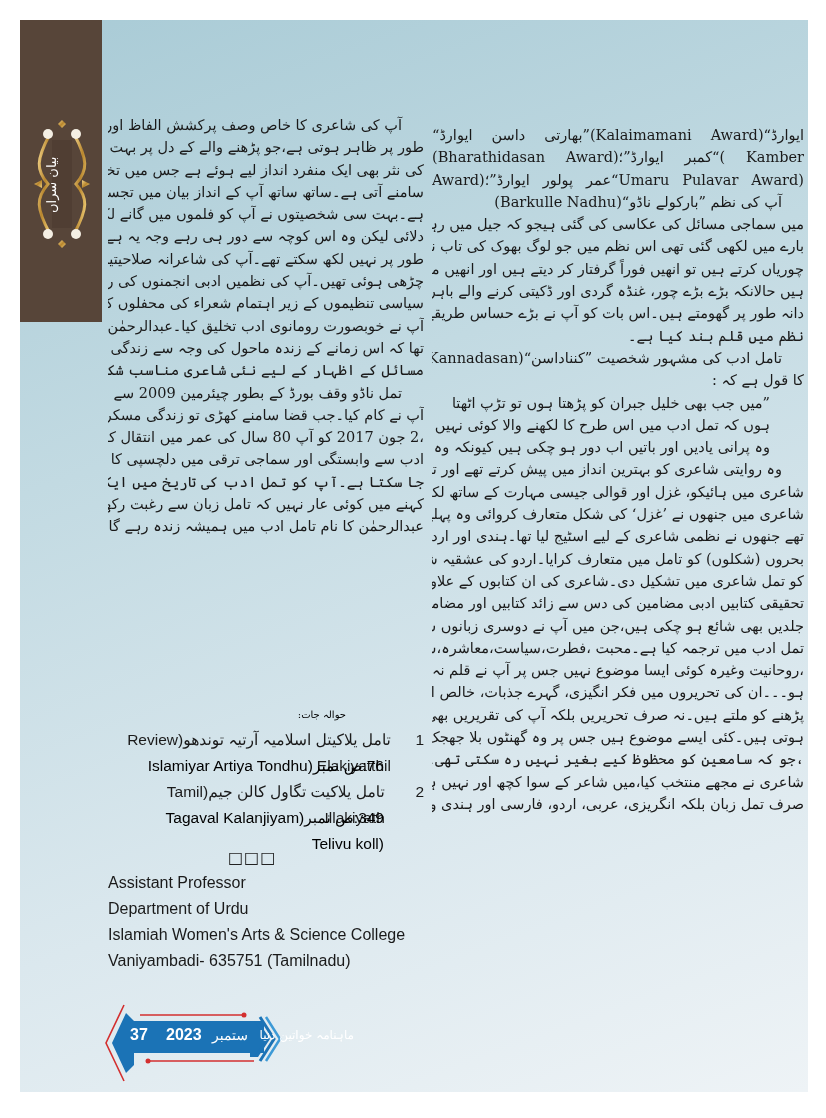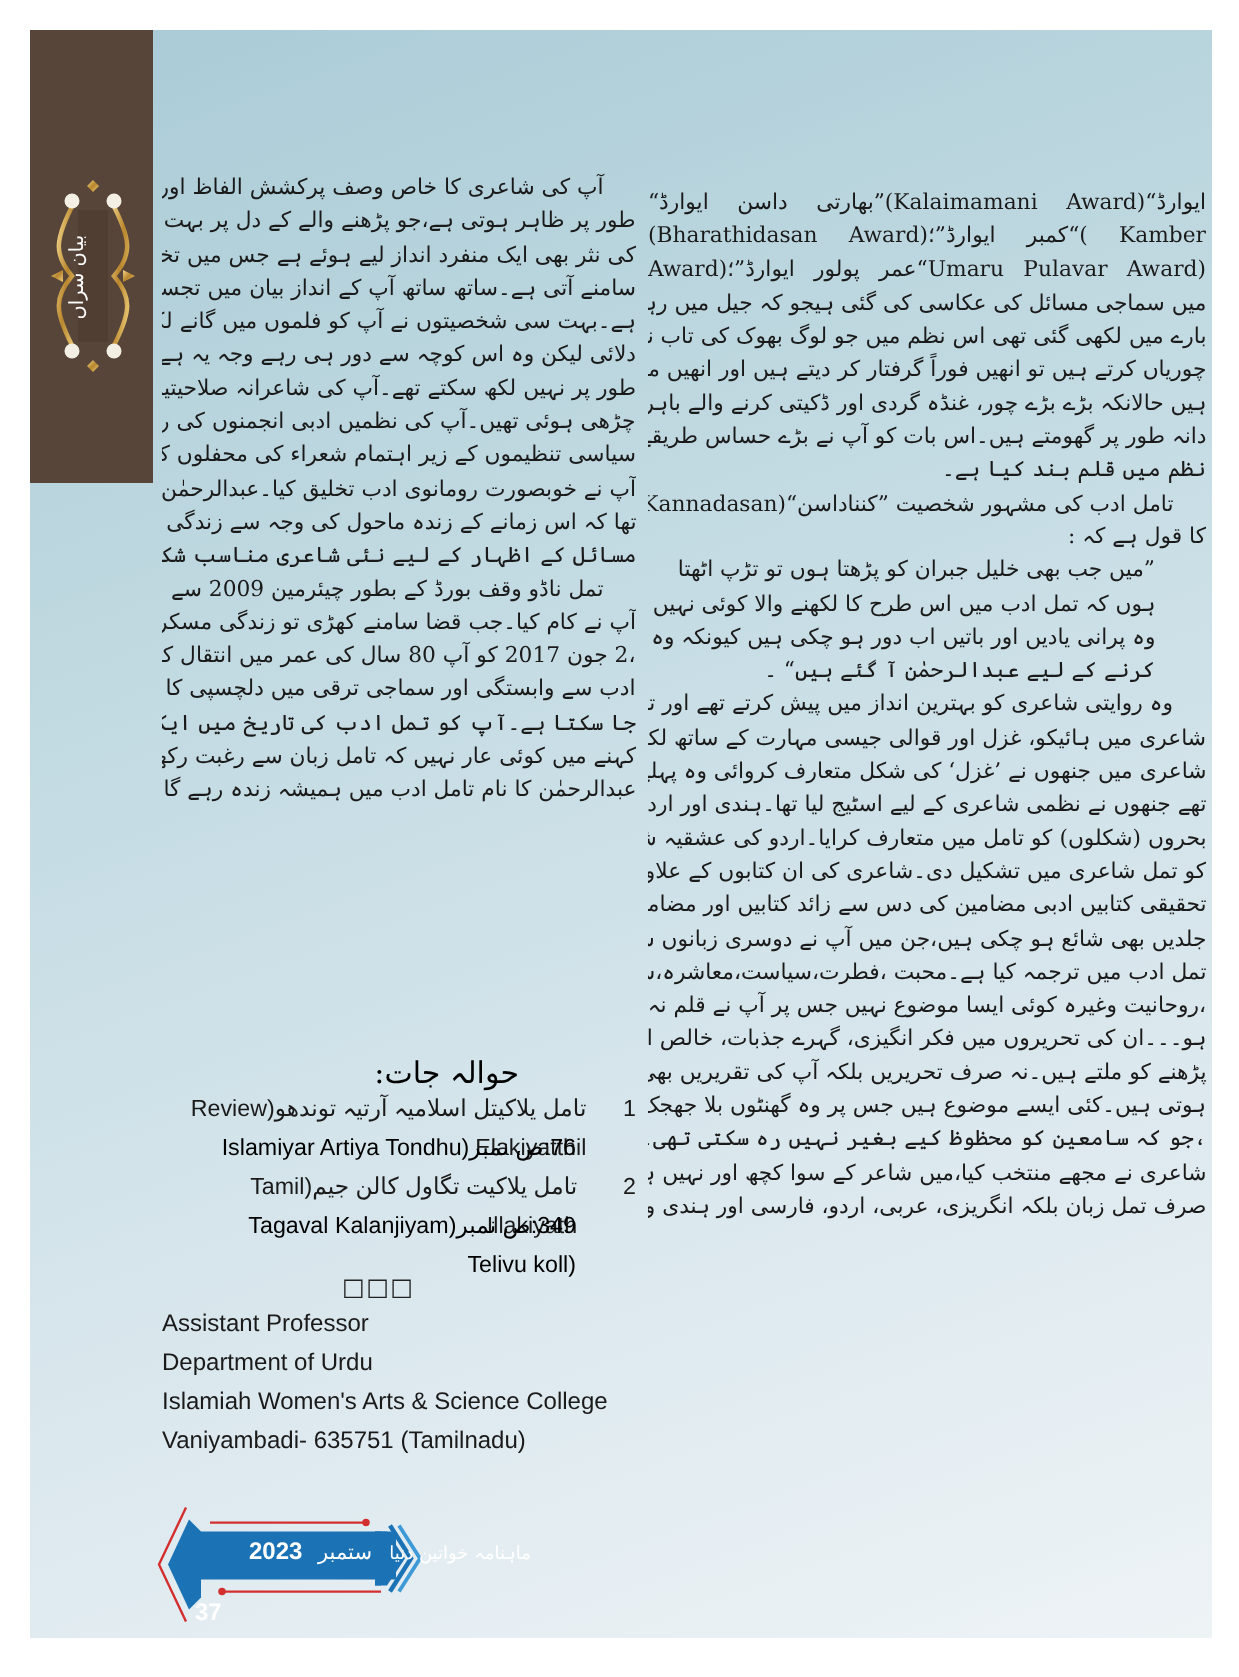--- a/index.html
+++ b/index.html
@@ -13,21 +13,21 @@
   .ornament-label { position:absolute; left:44px; top:148px; width:36px; height:74px; writing-mode:vertical-rl; transform:rotate(180deg);
     color:#ffffff; font-size:13px; text-align:center; font-family:"DejaVu Serif", serif; }
   .col { position:absolute; direction:rtl; color:#1a1a1a; }
   .col-right { left:432px; top:124px; width:372px; }
   .col-left { left:108px; top:114px; width:316px; }
   .line { font-size:14.5px; line-height:22.3px; height:22.3px; white-space:nowrap; overflow:hidden; text-align:justify; text-align-last:justify; font-family:"DejaVu Serif", serif; }
   .line.short { text-align-last:right; }
   .line.indent { padding-right:22px; }
   .quote .line { text-align-last:right; padding-right:34px; }
   .refs { position:absolute; left:108px; top:703px; width:316px; direction:ltr; }
-  .ref-head { direction:rtl; font-size:20px; text-align:right; padding-right:78px; height:24px; line-height:24px; }
+  .ref-head { direction:rtl; font-size:10px; text-align:right; padding-right:78px; height:24px; line-height:24px; }
   .ref-row { display:flex; justify-content:flex-end; font-family:"Liberation Sans", sans-serif; font-size:15.5px; height:26px; line-height:26px; color:#1a1a1a; }
   .ref-row .num { width:40px; text-align:right; }
   .ref-cont { text-align:right; padding-right:40px; font-family:"Liberation Sans", sans-serif; font-size:15.5px; height:26px; line-height:26px; }
   .end-mark { position:absolute; left:228px; top:848px; font-family:"DejaVu Sans", sans-serif; font-size:16px; letter-spacing:1px; color:#222; }
   .author { position:absolute; left:108px; top:870px; font-family:"Liberation Sans", sans-serif; font-size:16px; color:#1a1a1a; }
   .author div { height:26px; line-height:26px; }
   .author .name { font-weight:bold; }
   .footer-badge { position:absolute; left:104px; top:1003px; width:160px; height:80px; }
   .footer-text { position:absolute; top:1019px; height:32px; line-height:32px; color:#ffffff; font-weight:bold; font-family:"Liberation Sans", sans-serif; font-size:16px; }
 </style>
@@ -57,34 +57,34 @@
   <path d="M4 64 L12 60 L12 68 Z" fill="url(#gold)"></path>
   <path d="M60 64 L52 60 L52 68 Z" fill="url(#gold)"></path>
 </svg>
 <div class="ornament-label">بیان سراں</div>
 
 <div class="col col-right">
   <div id="right-lines">
       <div class="line">ایوارڈ“(Kalaimamani Award)”بھارتی داسن ایوارڈ“</div>
       <div class="line">Kamber )“کمبر ایوارڈ”؛(Bharathidasan Award)</div>
       <div class="line">(Umaru Pulavar Award“عمر پولور ایوارڈ”؛(Award</div>
+      <div class="line indent short">آپ کی نظم ”بارکولے ناڈو“(Barkulle Nadhu)</div>
       <div class="line">میں سماجی مسائل کی عکاسی کی گئی ہیجو کہ جیل میں رہنے والے قیدیوں کے</div>
       <div class="line">بارے میں لکھی گئی تھی اس نظم میں جو لوگ بھوک کی تاب نہ لا کر چھوٹی چھوٹی</div>
       <div class="line">چوریاں کرتے ہیں تو انھیں فوراً گرفتار کر دیتے ہیں اور انھیں مجرم قرار دیتے</div>
       <div class="line">ہیں حالانکہ بڑے بڑے چور، غنڈہ گردی اور ڈکیتی کرنے والے باہر آزا</div>
       <div class="line">دانہ طور پر گھومتے ہیں۔اس بات کو آپ نے بڑے حساس طریقے سے اس</div>
       <div class="line short">نظم میں قلم بند کیا ہے۔</div>
       <div class="line indent short">تامل ادب کی مشہور شخصیت ”کنناداسن“(Kannadasan)</div>
       <div class="line short">کا قول ہے کہ :</div>
     </div>
   <div class="quote" id="quote-lines">
       <div class="line">”میں جب بھی خلیل جبران کو پڑھتا ہوں تو تڑپ اٹھتا</div>
       <div class="line">ہوں کہ تمل ادب میں اس طرح کا لکھنے والا کوئی نہیں ہے لیکن</div>
       <div class="line">وہ پرانی یادیں اور باتیں اب دور ہو چکی ہیں کیونکہ وہ خلا پر</div>
-      <div class="line">کرنے کے لیے عبدالرحمٰن آ گئے ہیں“ ۔</div>
     </div>
   <div id="right-lines-2">
       <div class="line indent short">وہ روایتی شاعری کو بہترین انداز میں پیش کرتے تھے اور تمل</div>
       <div class="line">شاعری میں ہائیکو، غزل اور قوالی جیسی مہارت کے ساتھ لکھ سکتے تھے۔تمل</div>
       <div class="line">شاعری میں جنھوں نے ’غزل‘ کی شکل متعارف کروائی وہ پہلے شخص آپ</div>
       <div class="line">تھے جنھوں نے نظمی شاعری کے لیے اسٹیج لیا تھا۔ہندی اور اردو موسیقی کی</div>
       <div class="line">بحروں (شکلوں) کو تامل میں متعارف کرایا۔اردو کی عشقیہ شاعری کی غزل</div>
       <div class="line">کو تمل شاعری میں تشکیل دی۔شاعری کی ان کتابوں کے علاوہ آپ کی دو</div>
       <div class="line">تحقیقی کتابیں ادبی مضامین کی دس سے زائد کتابیں اور مضامین کی کئی</div>
       <div class="line">جلدیں بھی شائع ہو چکی ہیں،جن میں آپ نے دوسری زبانوں سے بھی</div>
@@ -157,16 +157,16 @@
   <circle cx="140" cy="12" r="2.5" fill="#d32f2f"></circle>
   <line x1="44" y1="58" x2="150" y2="58" stroke="#d32f2f" stroke-width="1.5"></line>
   <circle cx="44" cy="58" r="2.5" fill="#d32f2f"></circle>
 </svg>
 <svg style="position:absolute; left:250px; top:1013px; width:70px; height:52px;" viewBox="0 0 70 52">
   <path d="M0 8 L8 8 L20 26 L8 44 L0 44 Z" fill="#1b73b6"></path>
   <path d="M4 8 L16 26 L4 44 L0 44 L0 8 Z" fill="#1b73b6"></path>
   <path d="M10 4 L24 26 L10 48" stroke="#1b73b6" stroke-width="3" fill="none"></path>
   <path d="M16 4 L30 26 L16 48" stroke="#3d9ad6" stroke-width="2.5" fill="none"></path>
 </svg>
-<div class="footer-text" style="left:130px;margin-top:41px;">37</div>
+<div class="footer-text" style="left:130px;">37</div>
 <div class="footer-text" style="left:166px;">2023</div>
 <div class="footer-text" style="left:212px; font-family:'DejaVu Serif', serif; font-weight:normal; font-size:14px; direction:rtl;">ستمبر</div>
 <div class="footer-text" style="left:154px; width:100px; text-align:right; font-family:'DejaVu Serif', serif; font-weight:normal; font-size:12px; direction:rtl; margin-left:100px;">ماہنامہ خواتین دنیا</div>
 
 </body></html>

